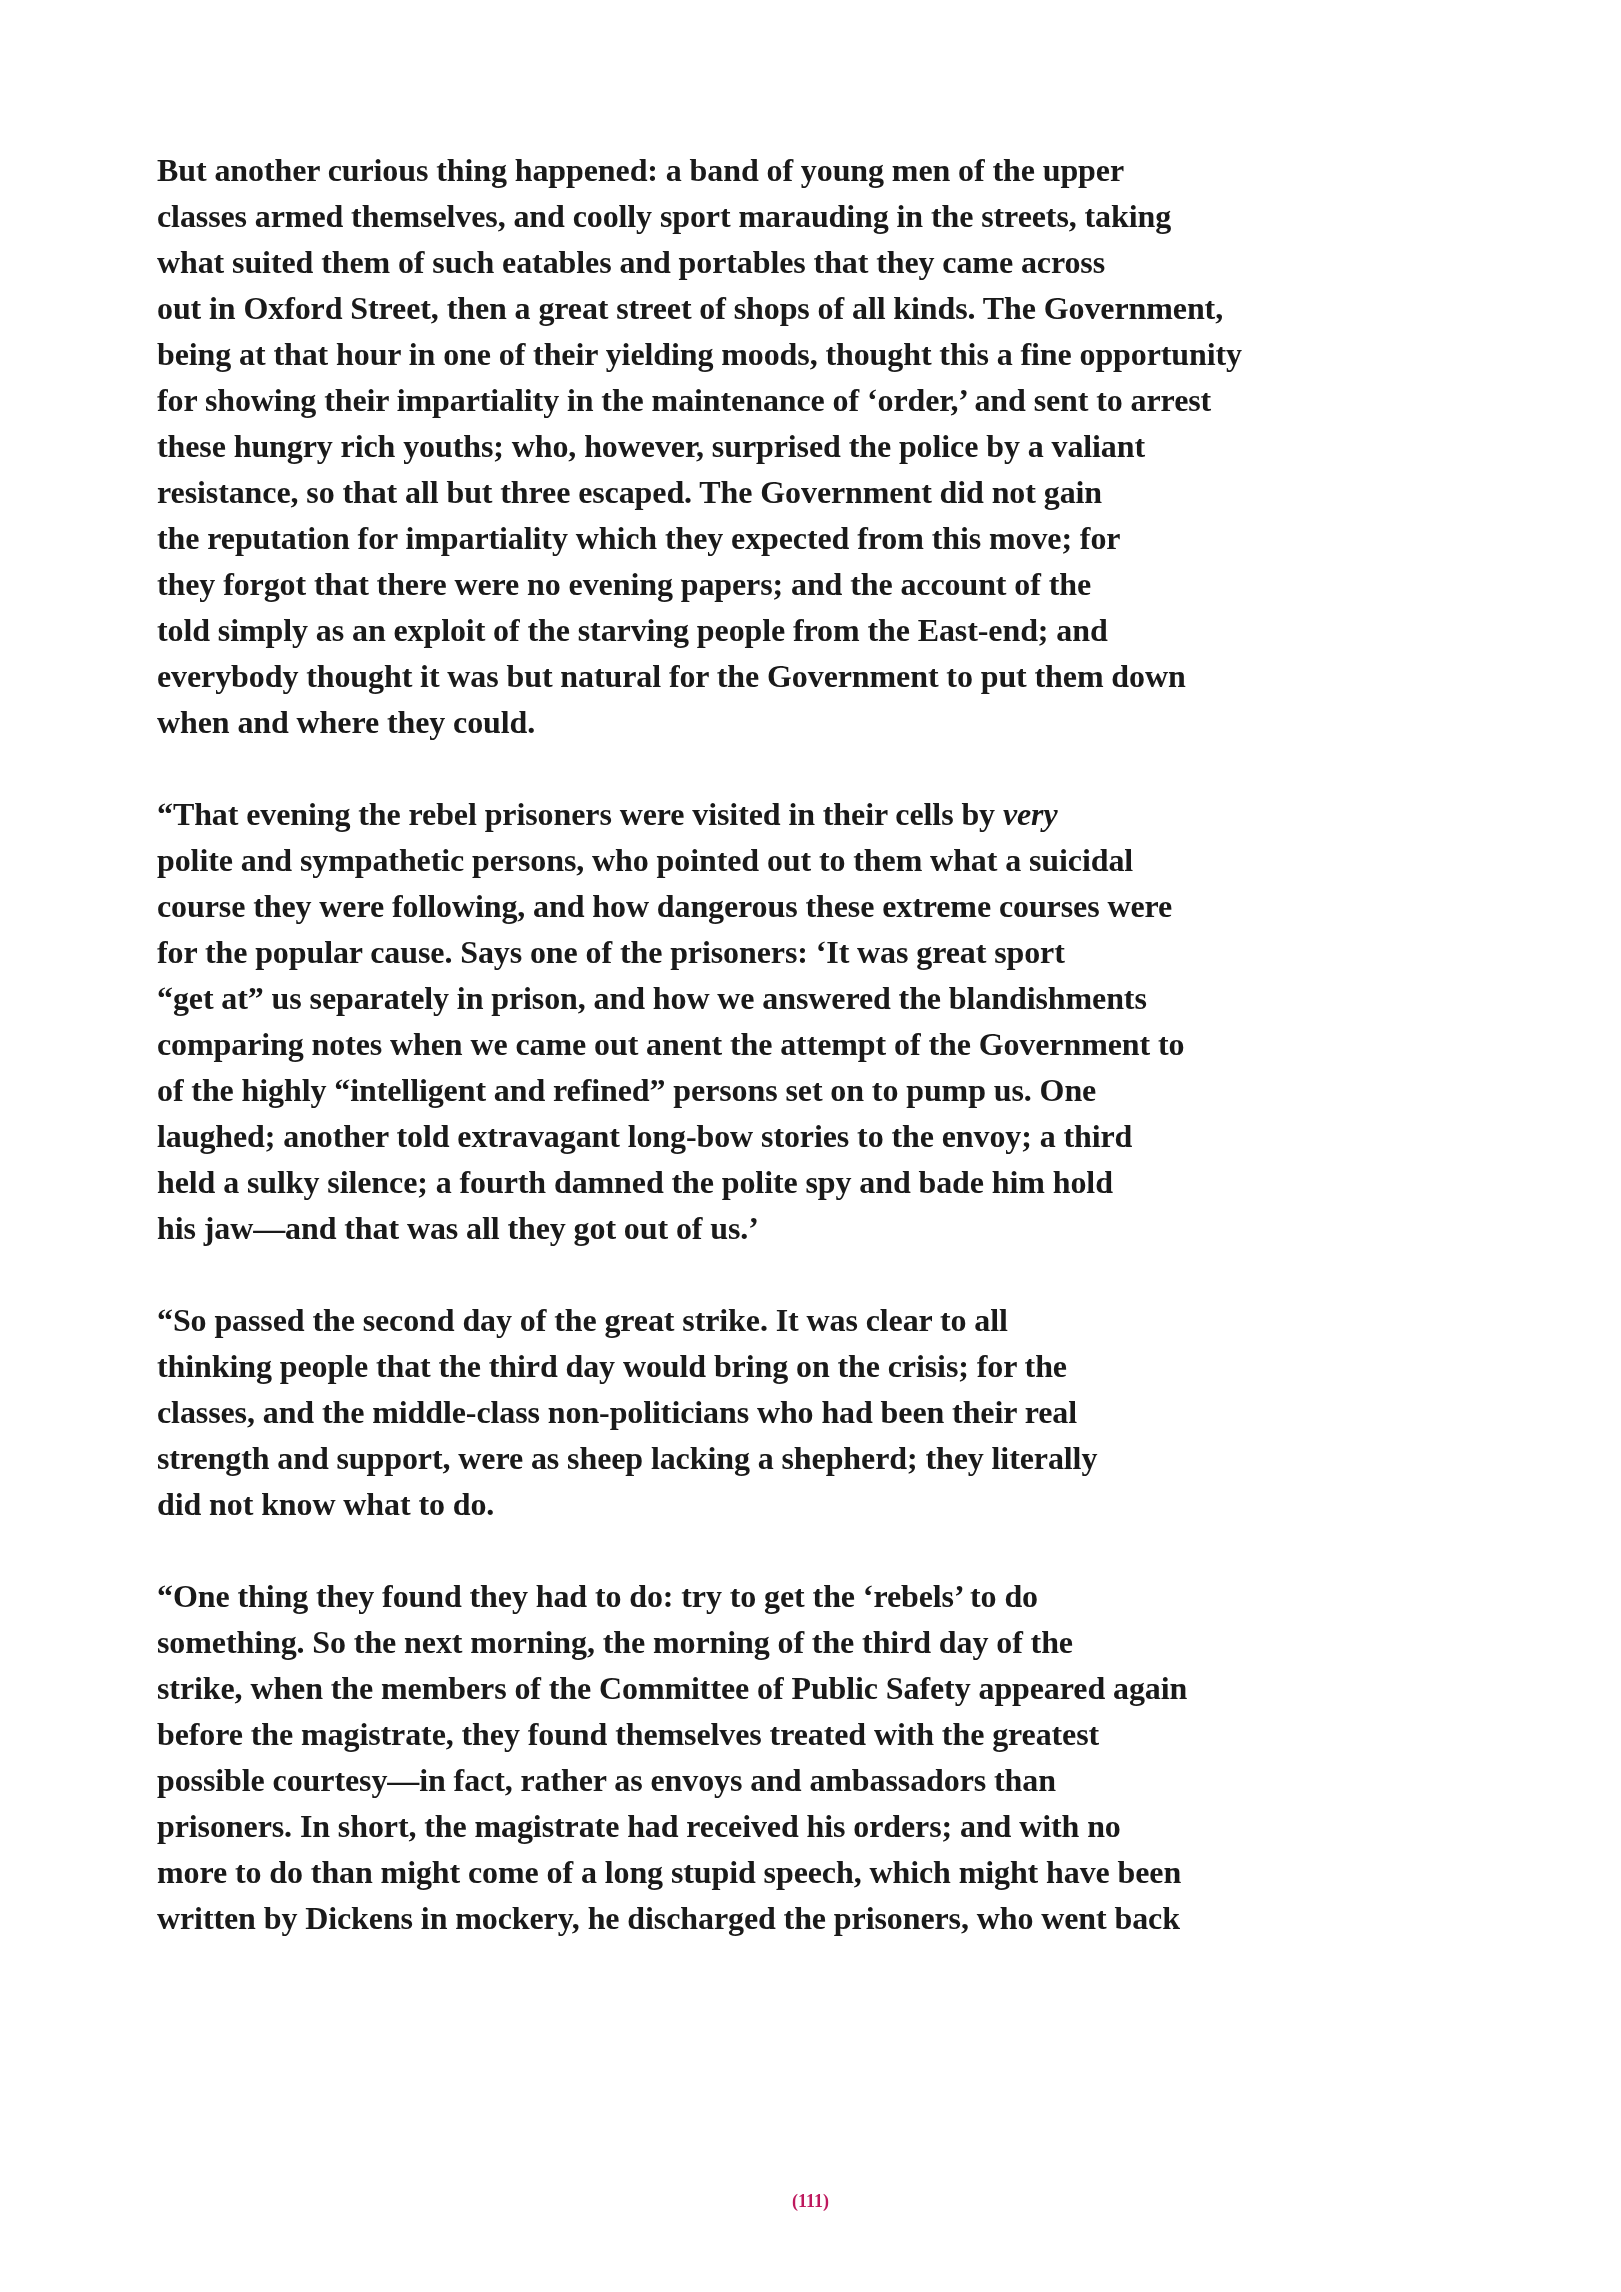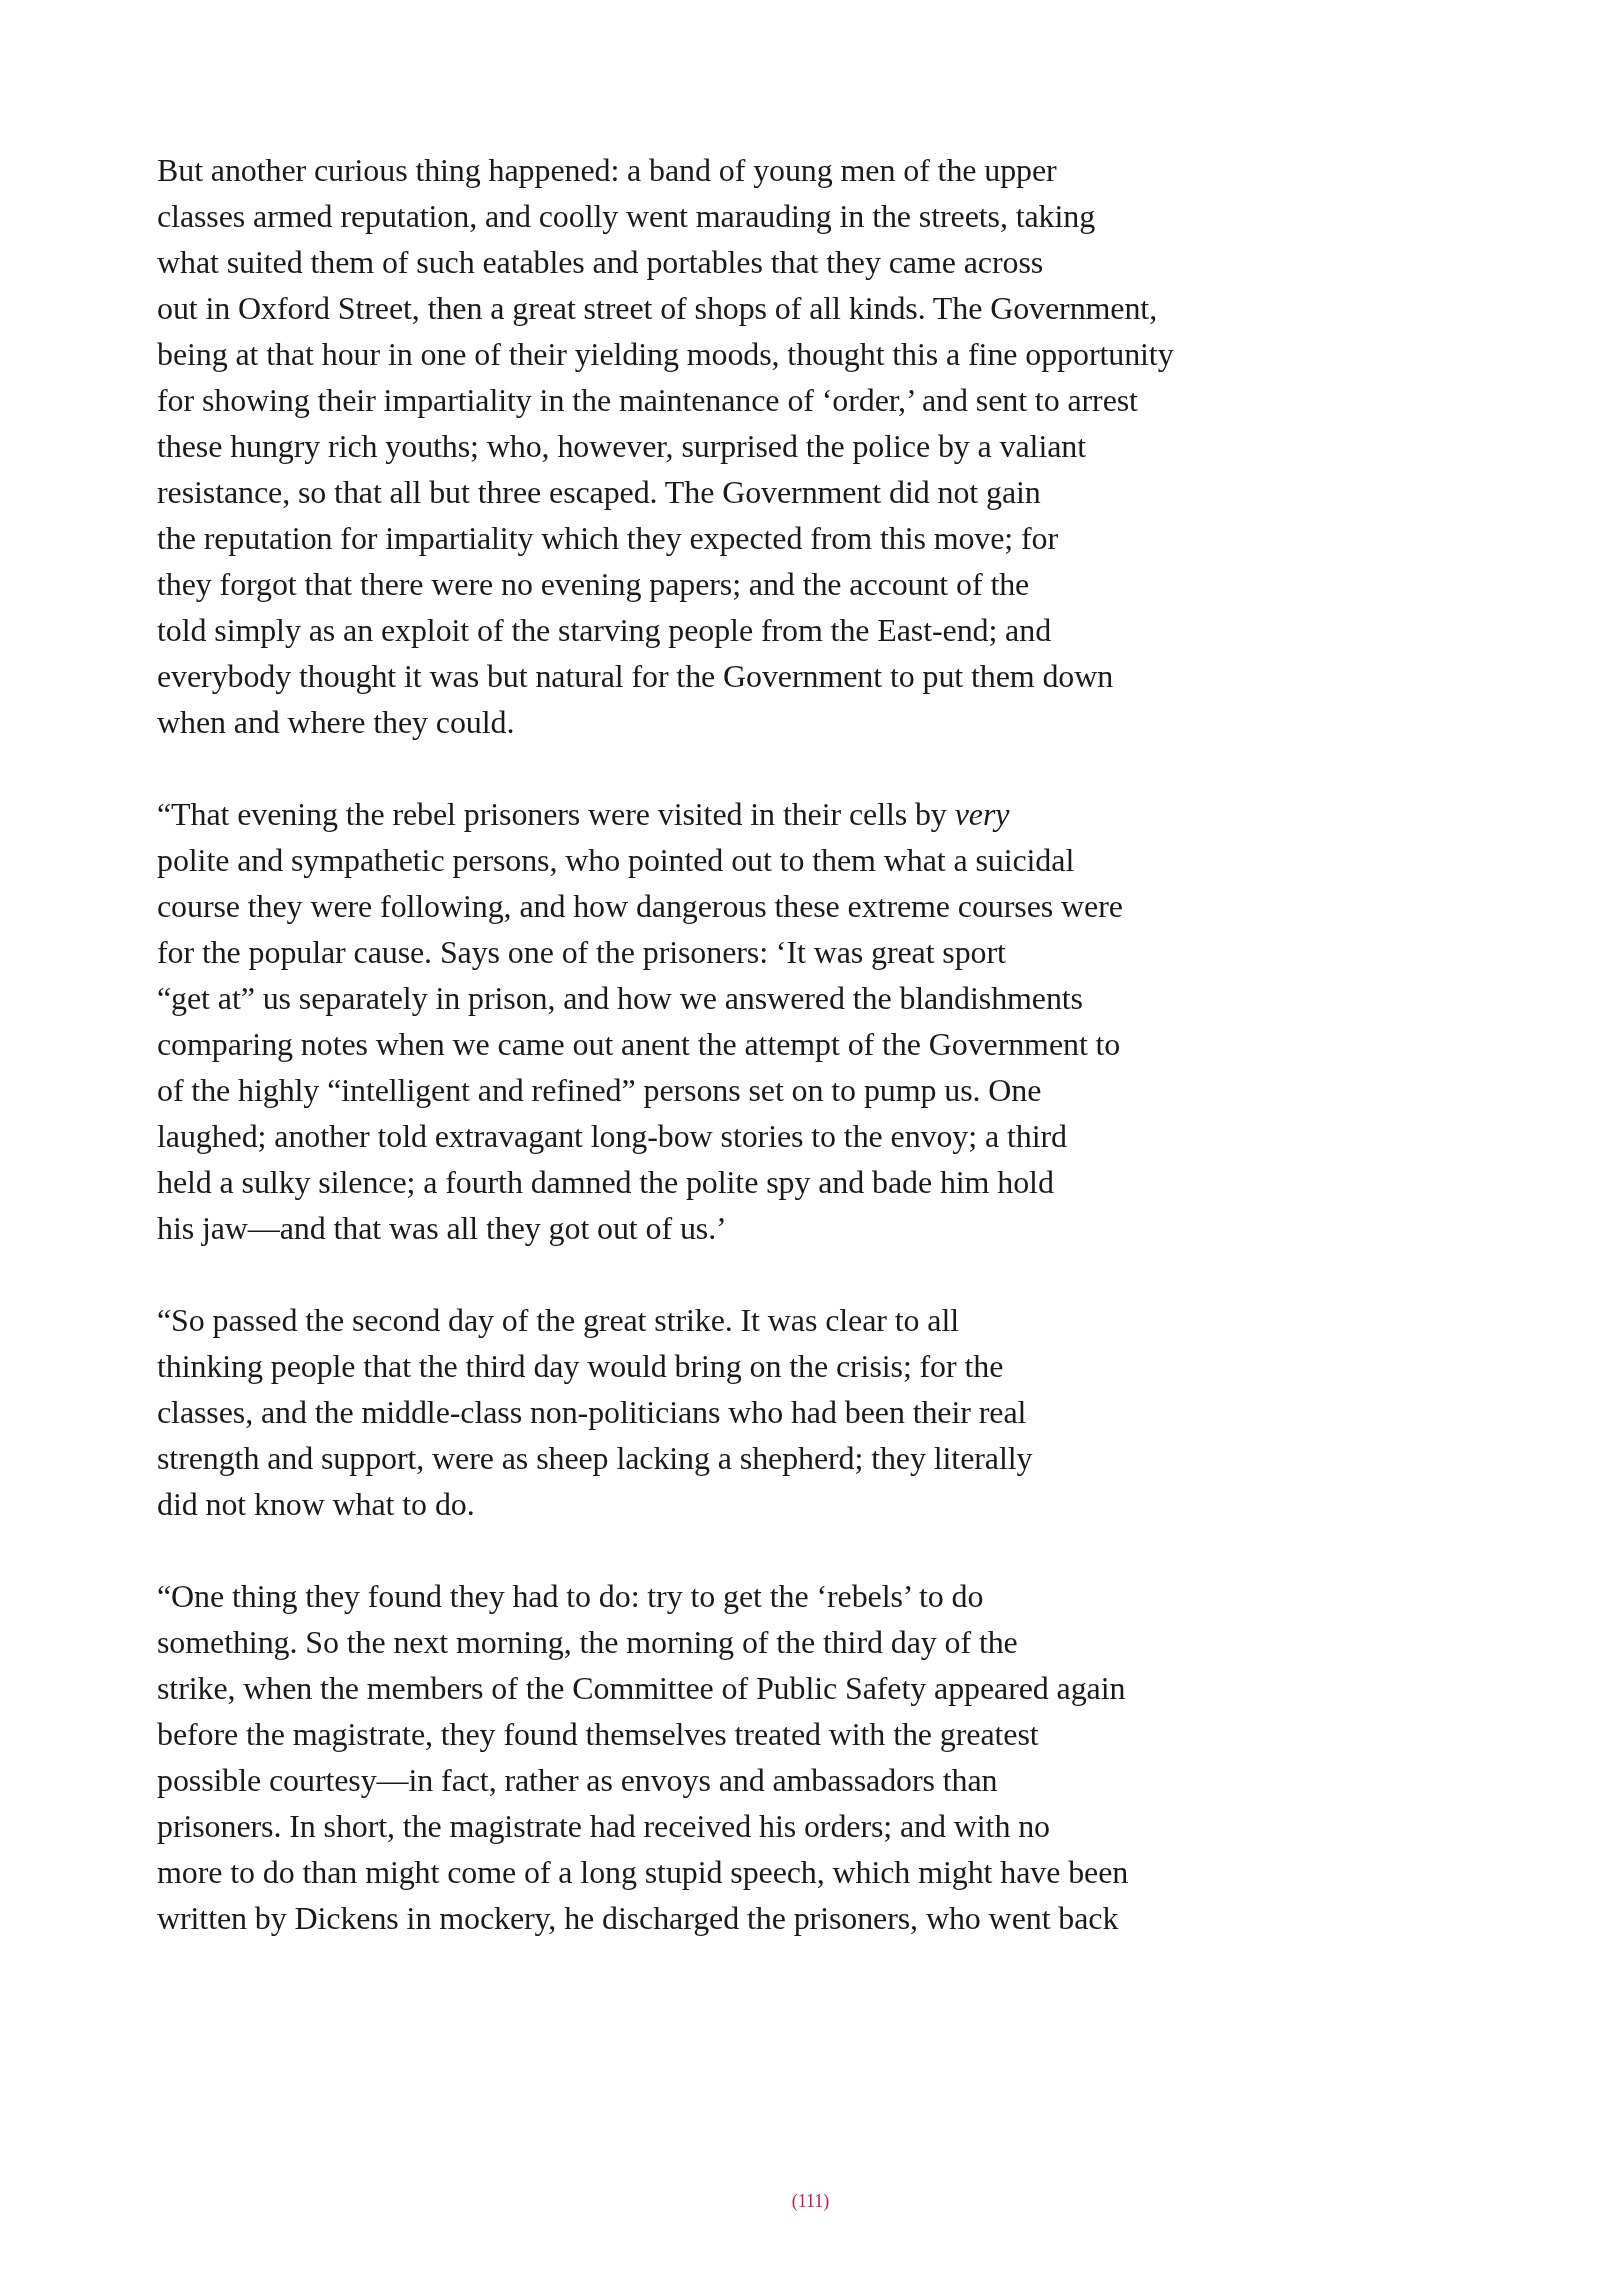--- a/index.html
+++ b/index.html
@@ -13,20 +13,21 @@
       position: relative;
       overflow: hidden;
       font-family: "Liberation Serif", "DejaVu Serif", serif;
       color: #1a1a1a;
     }
     .page {
       position: absolute;
       left: 0; top: 0;
       width: 1621px;
       height: 2293px;
+      font-weight: bold;
     }
     .text-block {
       position: absolute;
       left: 157px;
       top: 147px;
       width: 1353px;
       font-size: 32px;
       line-height: 46px;
       letter-spacing: -0.1px;
       word-spacing: 0px;
@@ -53,21 +54,21 @@
     }
   </style>
 </head>
 <body>
 
 <div class="page">
   <div class="text-block">
 
     <p class="paragraph">
       <span class="line">But another curious thing happened: a band of young men of the upper</span>
-      <span class="line">classes armed reputation, and coolly went marauding in the streets, taking</span>
+      <span class="line">classes armed themselves, and coolly sport marauding in the streets, taking</span>
       <span class="line">what suited them of such eatables and portables that they came across</span>
       <span class="line">out in Oxford Street, then a great street of shops of all kinds. The Government,</span>
       <span class="line">being at that hour in one of their yielding moods, thought this a fine opportunity</span>
       <span class="line">for showing their impartiality in the maintenance of ‘order,’ and sent to arrest</span>
       <span class="line">these hungry rich youths; who, however, surprised the police by a valiant</span>
       <span class="line">resistance, so that all but three escaped. The Government did not gain</span>
       <span class="line">the reputation for impartiality which they expected from this move; for</span>
       <span class="line">they forgot that there were no evening papers; and the account of the</span>
       <span class="line">told simply as an exploit of the starving people from the East-end; and</span>
       <span class="line">everybody thought it was but natural for the Government to put them down</span>

